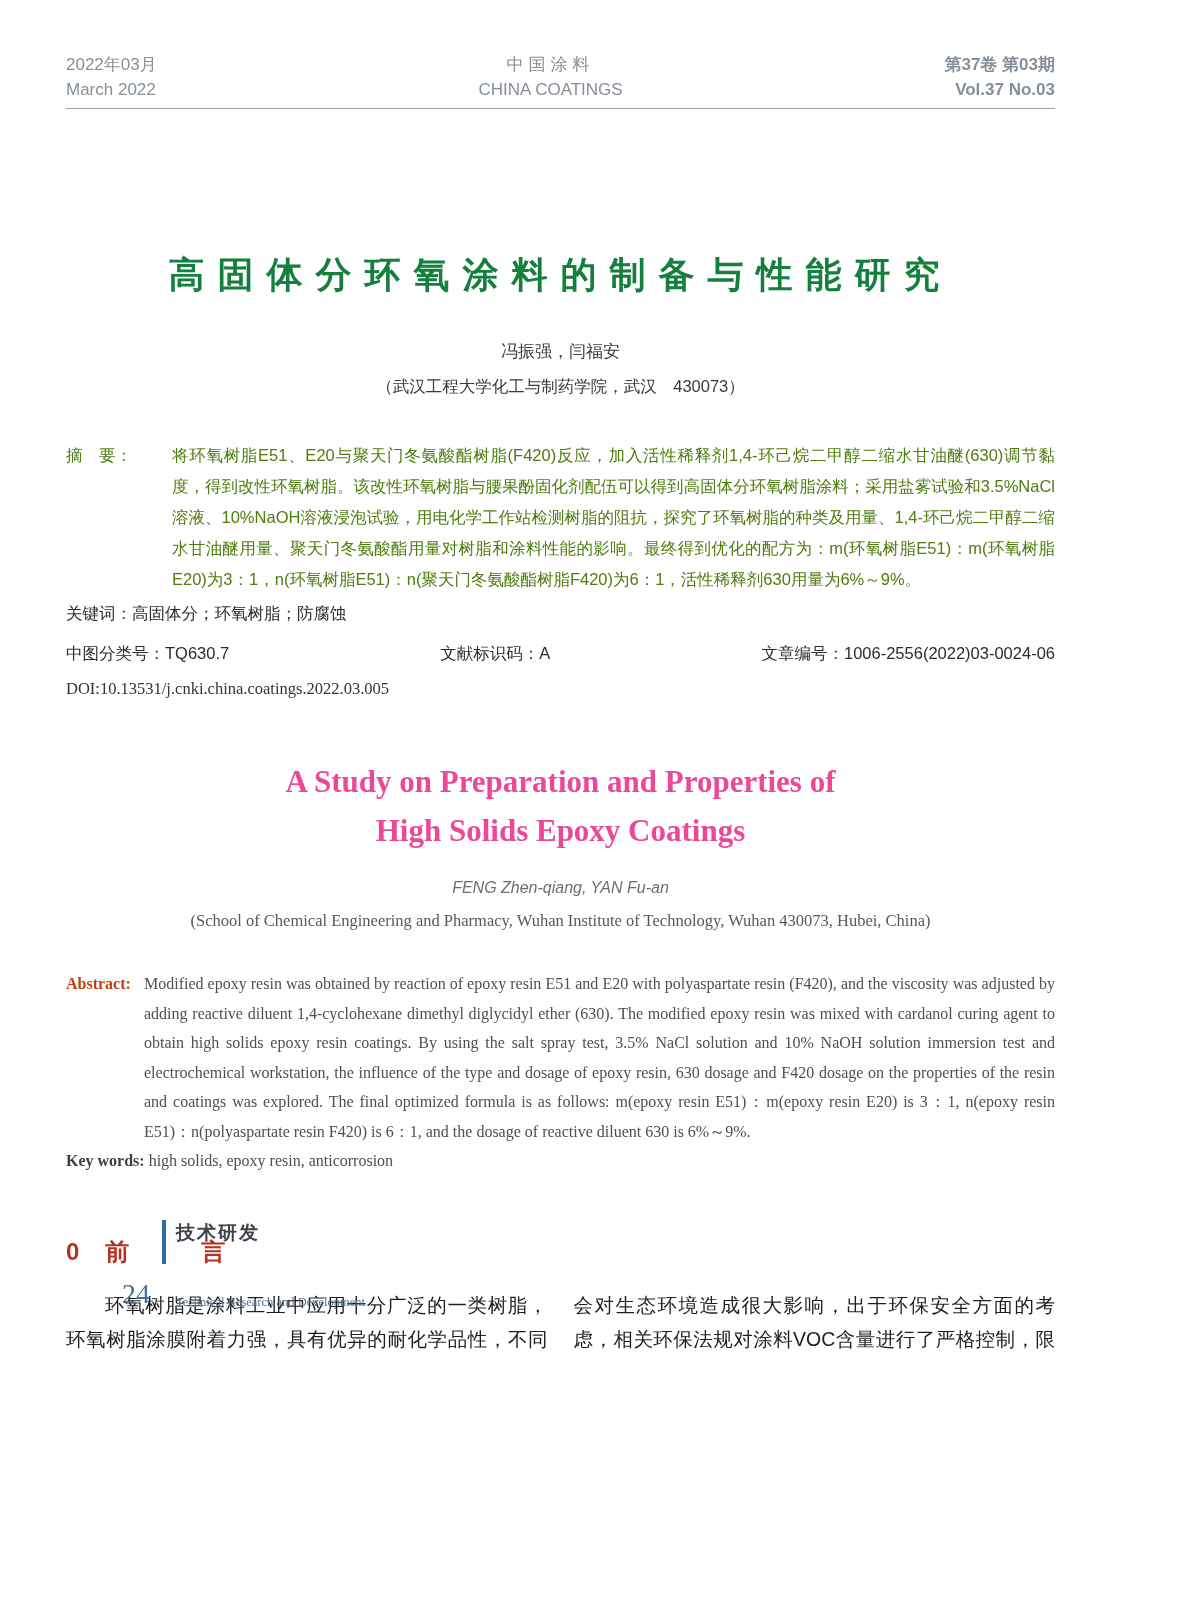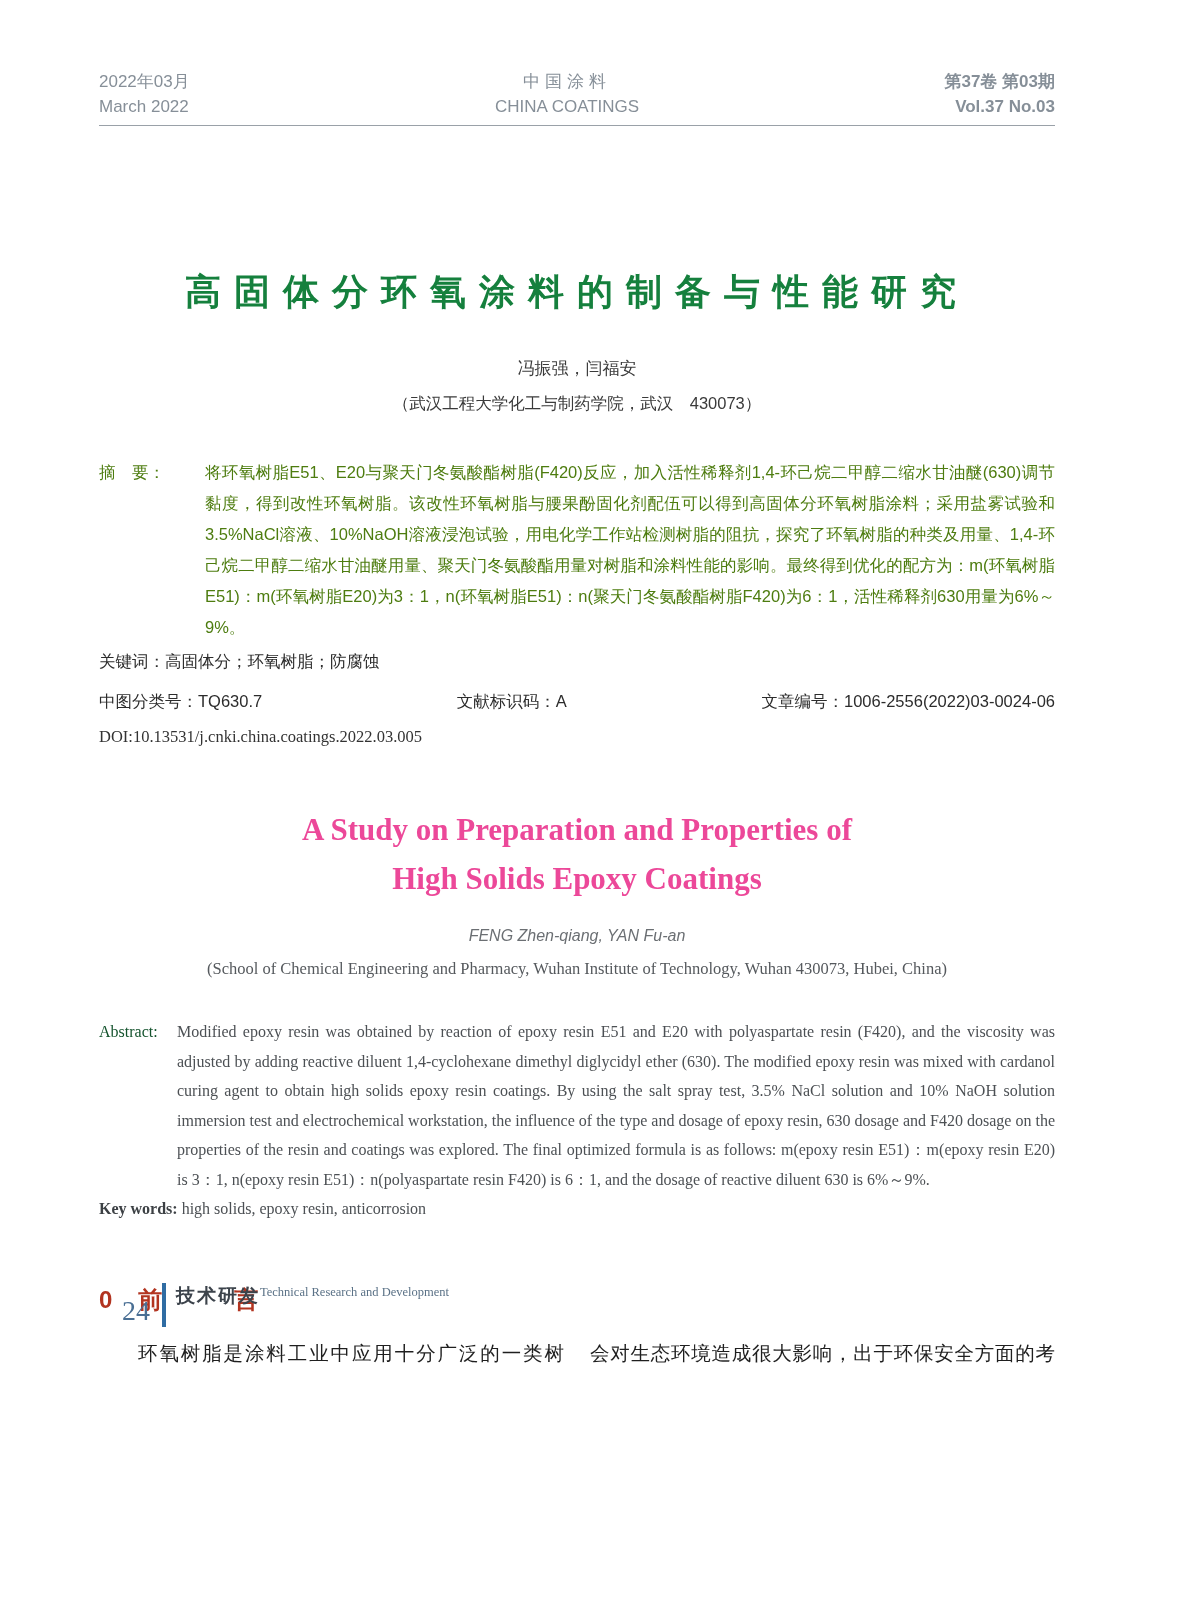--- a/index.html
+++ b/index.html
@@ -1,23 +1,23 @@
 <!DOCTYPE html>
 <html><head>
 <meta charset="utf-8">
 <style>
   * { margin: 0; padding: 0; box-sizing: border-box; }
   html, body { background: #ffffff; }
   .page {
     position: relative;
     width: 1187px;
     height: 1352px;
-    margin: 17px auto;
+    margin: 0 auto;
     background: #ffffff;
-    padding: 52px 132px 0 99px;
+    padding: 52px 132px 0 66px;
     overflow: hidden;
     font-family: "Liberation Sans", sans-serif;
     color: #2e2e2e;
   }
   
   .jheader {
     display: flex;
     justify-content: space-between;
     align-items: flex-end;
     color: #868f98;
@@ -106,21 +106,21 @@
     color: #55595d;
   }
   .abs-en {
     margin-top: 38px;
     display: flex;
     font-family: "Liberation Serif", serif;
     font-size: 16px;
     line-height: 29.5px;
     color: #4c5054;
   }
-  .abs-en .lbl { flex: 0 0 78px; font-weight: normal; color: #14532d; white-space: nowrap; }
+  .abs-en .lbl { flex: 0 0 78px; font-weight: bold; color: #c2410c; white-space: nowrap; }
   .abs-en .txt { flex: 1; text-align: justify; }
   .kw-en {
     margin-top: 6px;
     font-family: "Liberation Serif", serif;
     font-size: 16px;
     color: #4c5054;
   }
   .kw-en .lbl { font-weight: bold; color: #3c4044; }
   
   .sec-heading {
@@ -157,21 +157,21 @@
     color: #4a6f94;
     margin-right: 12px;
     align-self: flex-end;
   }
   .pfooter .vbar {
     width: 4px;
     height: 44px;
     background: #2f6ca3;
     margin-right: 10px;
   }
-  .pfooter .col-names { display: flex; flex-direction: row; justify-content: center; }
+  .pfooter .col-names { display: flex; flex-direction: column; justify-content: center; gap: 47px; }
   .pfooter .col-cn {
     font-size: 19px;
     font-weight: bold;
     color: #3c434b;
     letter-spacing: 2px;
   }
   .pfooter .col-en {
     margin-top: 2px;
     font-family: "Liberation Serif", serif;
     font-size: 12.5px;

